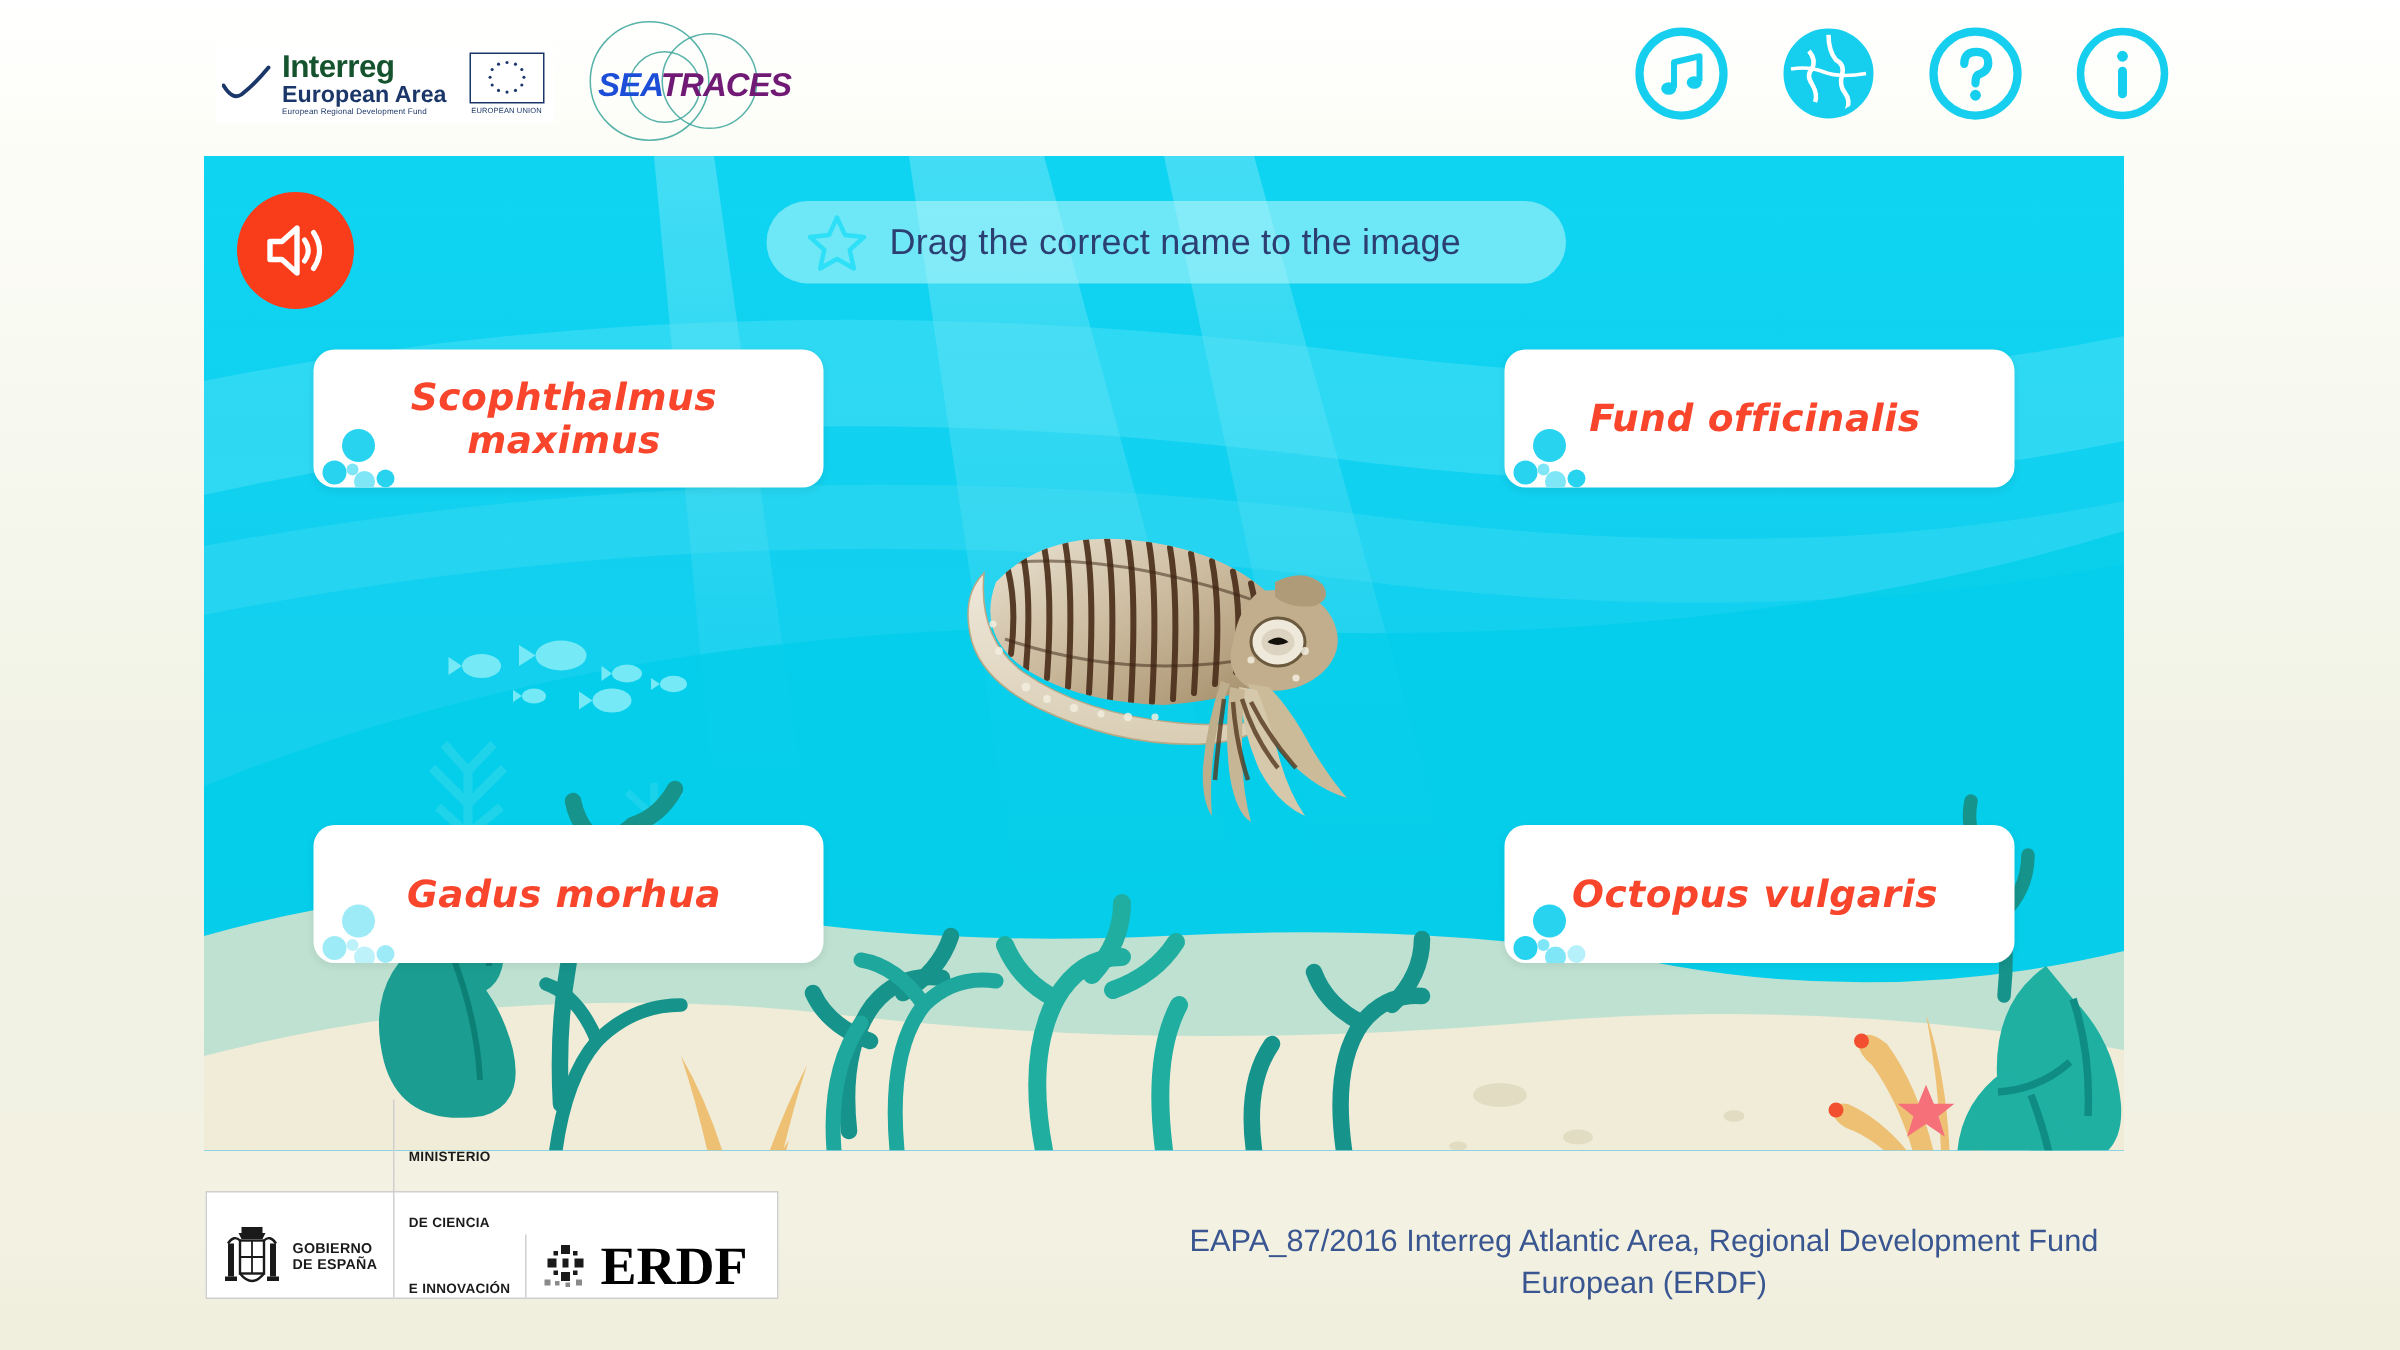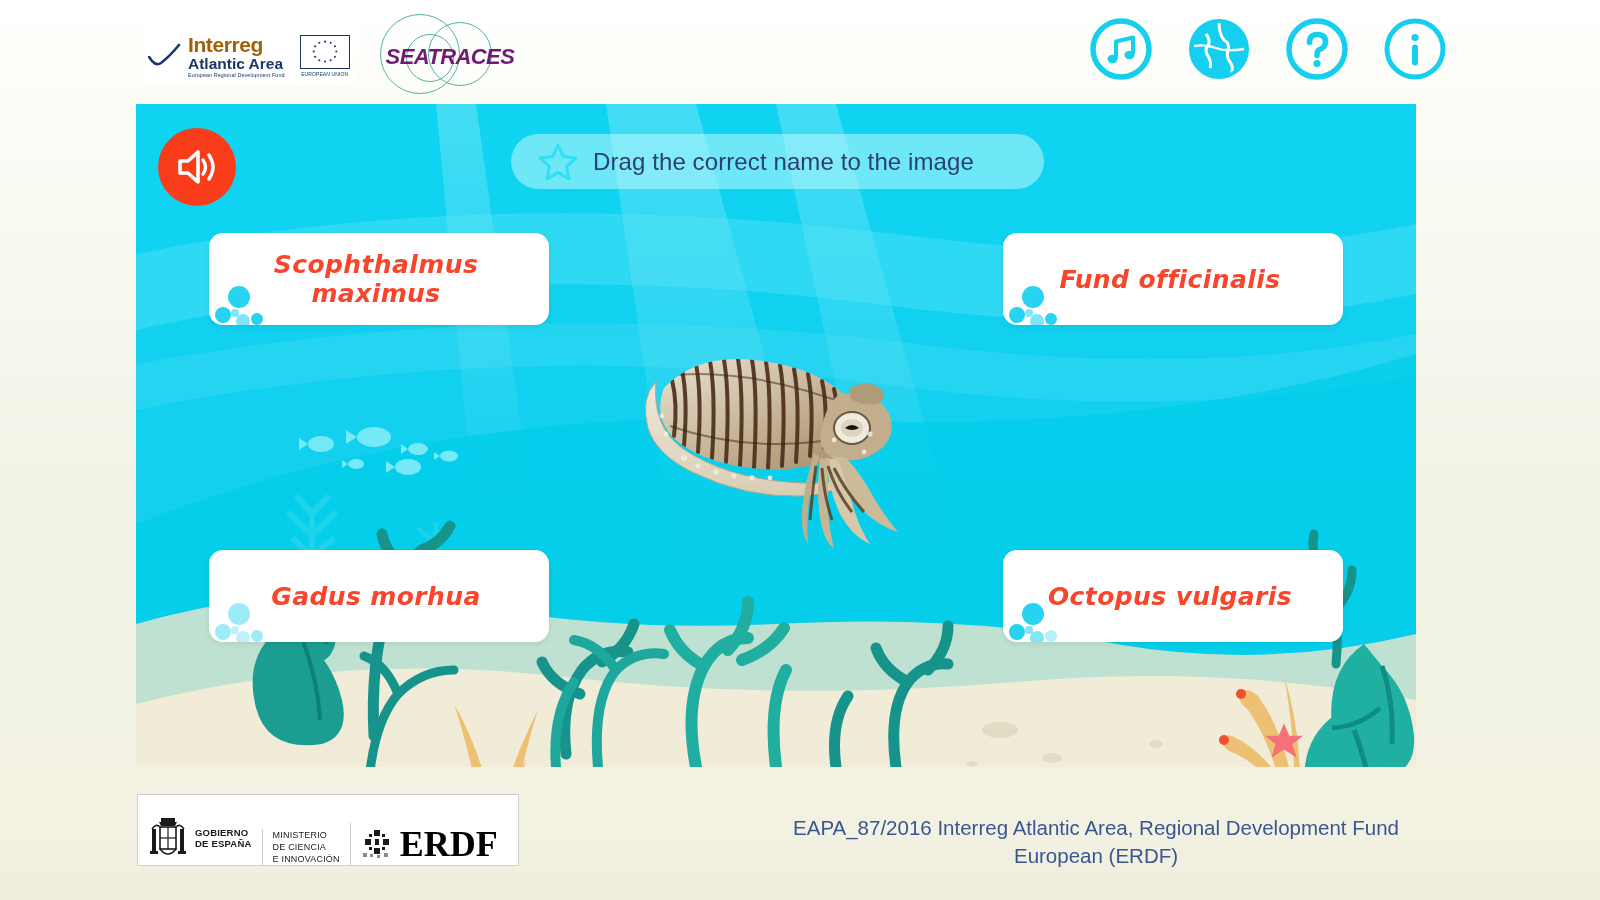--- a/index.html
+++ b/index.html
@@ -47,21 +47,21 @@
     background: #ffffff;
     padding: 4px 6px 4px 4px;
   }
 
   .interreg-check { width: 34px; height: 26px; flex: 0 0 auto; }
 
   .interreg-words { line-height: 1; }
   .interreg-main {
     font-size: 21px;
     font-weight: bold;
-    color: #a16207;
+    color: #14532d;
     letter-spacing: -0.4px;
     display: block;
   }
   .interreg-sub {
     font-size: 15.5px;
     font-weight: bold;
     color: #1b3668;
     display: block;
     margin-top: 1px;
   }
@@ -108,21 +108,21 @@
   .st-c3 { width: 48px; height: 48px; left: 28px; top: 16px; }
   .st-text {
     position: absolute;
     left: 8px; top: 26px;
     font-size: 22px;
     font-weight: bold;
     font-style: italic;
     letter-spacing: -0.6px;
     white-space: nowrap;
   }
-  .st-sea { color: #701a75; }
+  .st-sea { color: #1d4ed8; }
   .st-traces { color: #701a75; }
 
   .header-icons {
     position: absolute;
     right: 152px;
     top: 16px;
     display: flex;
     gap: 32px;
   }
   .hicon {
@@ -242,24 +242,25 @@
   .gob-text span {
     display: block;
     font-size: 9.5px;
     font-weight: bold;
     color: #1a1a1a;
     letter-spacing: 0.2px;
   }
   .min-text span {
     display: block;
     font-size: 9px;
-    font-weight: 400;
+    font-weight: 700;
     color: #1a1a1a;
     letter-spacing: 0.2px;
     line-height: 1.35;
+    margin-top: 32px;
   }
   .csic-word {
     font-family: "Liberation Serif", serif;
     font-size: 36px;
     font-weight: bold;
     color: #000000;
     letter-spacing: 0px;
   }
 
   .footer-credit {
@@ -279,21 +280,21 @@
 <div class="header">
 
   <div class="logo-group">
 
     <div class="interreg-logo">
       <svg class="interreg-check" viewBox="0 0 34 26">
         <path d="M1 14 Q7 24 13 20 Q22 13 31 2" stroke="#1b3668" stroke-width="2.6" fill="none" stroke-linecap="round"></path>
       </svg>
       <div class="interreg-words">
         <span class="interreg-main">Interreg</span>
-        <span class="interreg-sub">Atlantic Area</span>
+        <span class="interreg-sub">European Area</span>
         <span class="interreg-tiny">European Regional Development Fund</span>
       </div>
       <div class="eu-flag-box">
         <div class="eu-flag">
           <svg viewBox="0 0 50 34" width="48" height="32">
             <g fill="#1b3668">
               <circle cx="25" cy="6" r="1.1"></circle>
                 <circle cx="31" cy="7.2" r="1.1"></circle>
               <circle cx="35.5" cy="11" r="1.1"></circle>
                 <circle cx="37" cy="16.5" r="1.1"></circle>

